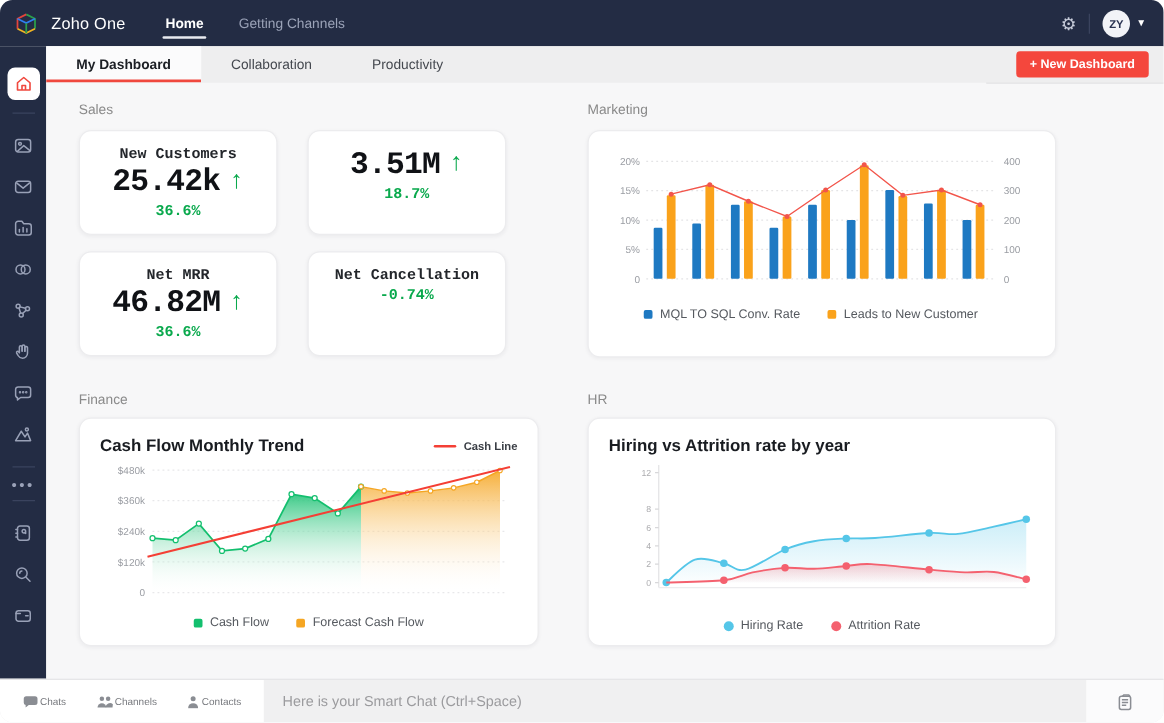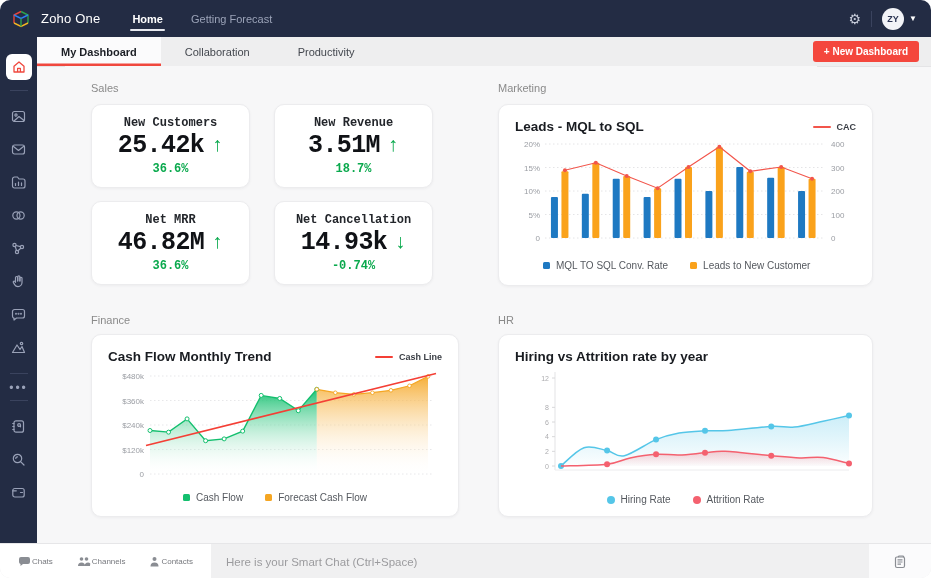--- a/index.html
+++ b/index.html
@@ -24,21 +24,21 @@
   .side-divider{width:18px;height:1px;background:#3A435E;margin:10px 0 4px 0;}
   .s-icon{width:26px;height:24px;display:flex;align-items:center;justify-content:center;cursor:pointer;margin-top:9px;}
   .s-icon svg{stroke:#99A1B7;fill:none;stroke-width:1.2;stroke-linecap:round;stroke-linejoin:round;}
   .side-dots{color:#9AA2B8;font-size:12px;letter-spacing:2px;cursor:pointer;line-height:8px;margin-top:6px;}
   
   .tabbar{position:absolute;left:37px;top:37px;width:894px;height:29px;background:#EEEEEF;display:flex;align-items:stretch;border-bottom:1px solid #E4E4E6;}
   .tab{padding:0 24px;font-size:11px;color:#44484F;display:flex;align-items:center;cursor:pointer;}
   .tab.active{background:#FBFBFC;font-weight:700;color:#1B1E24;box-shadow:inset 0 -2.5px 0 #F0483E;}
   .new-dash-btn{margin-left:auto;align-self:center;margin-right:12px;background:#F4473D;color:#fff;font-size:10px;font-weight:700;border:none;border-radius:3px;height:21px;padding:0 11px;cursor:pointer;}
   
-  .main{position:absolute;left:37px;top:66px;width:752px;height:477px;background:#F7F7F8;margin-left:28px;}
+  .main{position:absolute;left:37px;top:66px;width:752px;height:477px;background:#F7F7F8;}
   .sec-title{position:absolute;font-size:11px;color:#8A8A8A;}
   .card{position:absolute;background:#fff;border:1px solid #ECECEE;border-radius:10px;box-shadow:0 1px 3px rgba(30,35,60,.05);cursor:pointer;}
   
   .kpi{width:159px;height:84px;text-align:center;box-sizing:border-box;padding-top:11px;font-family:Liberation Mono, monospace;}
   .kpi .k-label{font-size:12px;font-weight:600;color:#23262B;}
   .kpi .k-valrow{display:flex;align-items:center;justify-content:center;gap:7px;margin-top:1px;}
   .kpi .k-value{font-size:25px;font-weight:800;color:#101216;letter-spacing:-.6px;}
   .kpi .k-arrow{font-size:20px;font-weight:700;color:#0AA94D;line-height:1;}
   .kpi .k-delta{font-size:12px;font-weight:700;color:#0AA94D;margin-top:2px;}
   
@@ -78,21 +78,21 @@
         <polyline points="9,1.5 16,5 16,13" fill="none" stroke="#2BA14C" stroke-width="1.4"></polyline>
         <polyline points="9,1.5 2,5 2,13" fill="none" stroke="#E4443C" stroke-width="1.4"></polyline>
         <polyline points="2,13 9,16.5 16,13" fill="none" stroke="#F0B322" stroke-width="1.4"></polyline>
         <polyline points="2,5 9,8.5 16,5" fill="none" stroke="#2D7FF0" stroke-width="1.4"></polyline>
         <line x1="9" y1="8.5" x2="9" y2="16.5" stroke="#2BA14C" stroke-width="1.4"></line>
       </svg>
     </div>
     <div class="brand">Zoho One</div>
     <div class="topnav">
       <div class="nav-item active">Home</div>
-      <div class="nav-item">Getting Forecast</div>
+      <div class="nav-item">Getting Channels</div>
     </div>
     <div class="topbar-right">
       <div class="gear">⚙</div>
       <div class="tb-divider"></div>
       <div class="avatar-wrap">
         <div class="avatar">ZY</div>
         <div class="caret">▼</div>
       </div>
     </div>
   </div>
@@ -207,53 +207,41 @@
 
     <div class="card kpi" style="left:26px;top:38px;">
       <div class="k-label">New Customers</div>
       <div class="k-valrow">
           <span class="k-value">25.42k</span>
           <span class="k-arrow">↑</span>
         </div>
       <div class="k-delta">36.6%</div>
     </div>
     <div class="card kpi" style="left:209px;top:38px;">
-      <div class="k-label">New Revenue</div>
       <div class="k-valrow">
           <span class="k-value">3.51M</span>
           <span class="k-arrow">↑</span>
         </div>
       <div class="k-delta">18.7%</div>
     </div>
     <div class="card kpi" style="left:26px;top:135px;">
       <div class="k-label">Net MRR</div>
       <div class="k-valrow">
           <span class="k-value">46.82M</span>
           <span class="k-arrow">↑</span>
         </div>
       <div class="k-delta">36.6%</div>
     </div>
     <div class="card kpi" style="left:209px;top:135px;">
       <div class="k-label">Net Cancellation</div>
-      <div class="k-valrow">
-          <span class="k-value">14.93k</span>
-          <span class="k-arrow">↓</span>
-        </div>
       <div class="k-delta">-0.74%</div>
     </div>
 
     <div class="sec-title" style="left:433px;top:16px;">Marketing</div>
     <div class="card chart-card" style="left:433px;top:38px;width:375px;height:182px;">
-      <div class="chart-head">
-        <div class="chart-title">Leads - MQL to SQL</div>
-        <div class="top-legend">
-          <span class="line-swatch" style="background: rgb(242, 85, 75);"></span>
-          <span class="tl-label">CAC</span>
-        </div>
-      </div>
       <svg id="mk-chart" width="343" height="122" viewBox="0 0 343 122">
           <line x1="30" y1="10" x2="308" y2="10" stroke="#E4E4E6" stroke-dasharray="1.5,2.5" stroke-width="1"></line>
           <text x="25" y="13" text-anchor="end" font-size="8" fill="#9A9DA3">20%</text>
           <text x="316" y="13" font-size="8" fill="#9A9DA3">400</text>
           <line x1="30" y1="33.5" x2="308" y2="33.5" stroke="#E4E4E6" stroke-dasharray="1.5,2.5" stroke-width="1"></line>
           <text x="25" y="36.5" text-anchor="end" font-size="8" fill="#9A9DA3">15%</text>
           <text x="316" y="36.5" font-size="8" fill="#9A9DA3">300</text>
           <line x1="30" y1="57" x2="308" y2="57" stroke="#E4E4E6" stroke-dasharray="1.5,2.5" stroke-width="1"></line>
           <text x="25" y="60" text-anchor="end" font-size="8" fill="#9A9DA3">10%</text>
           <text x="316" y="60" font-size="8" fill="#9A9DA3">200</text>

